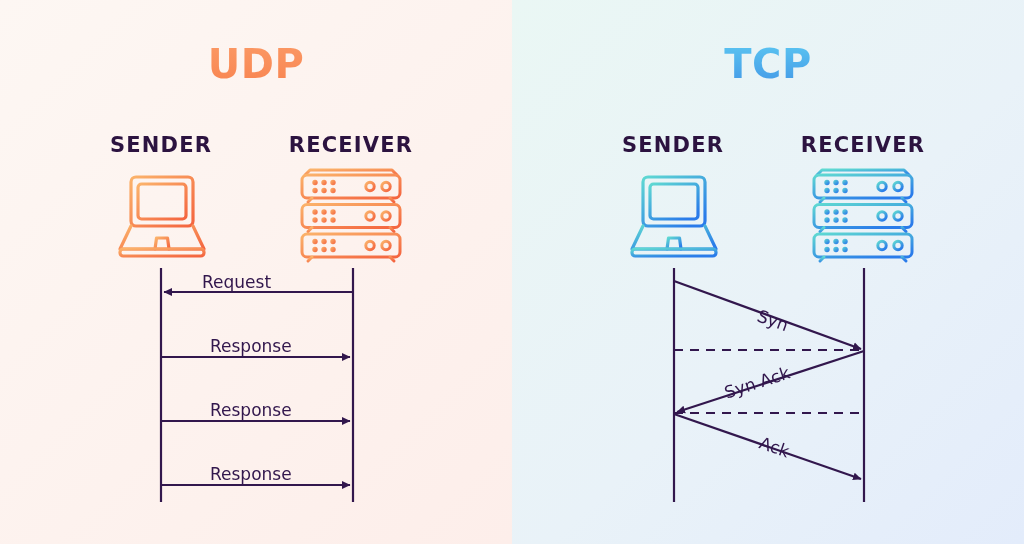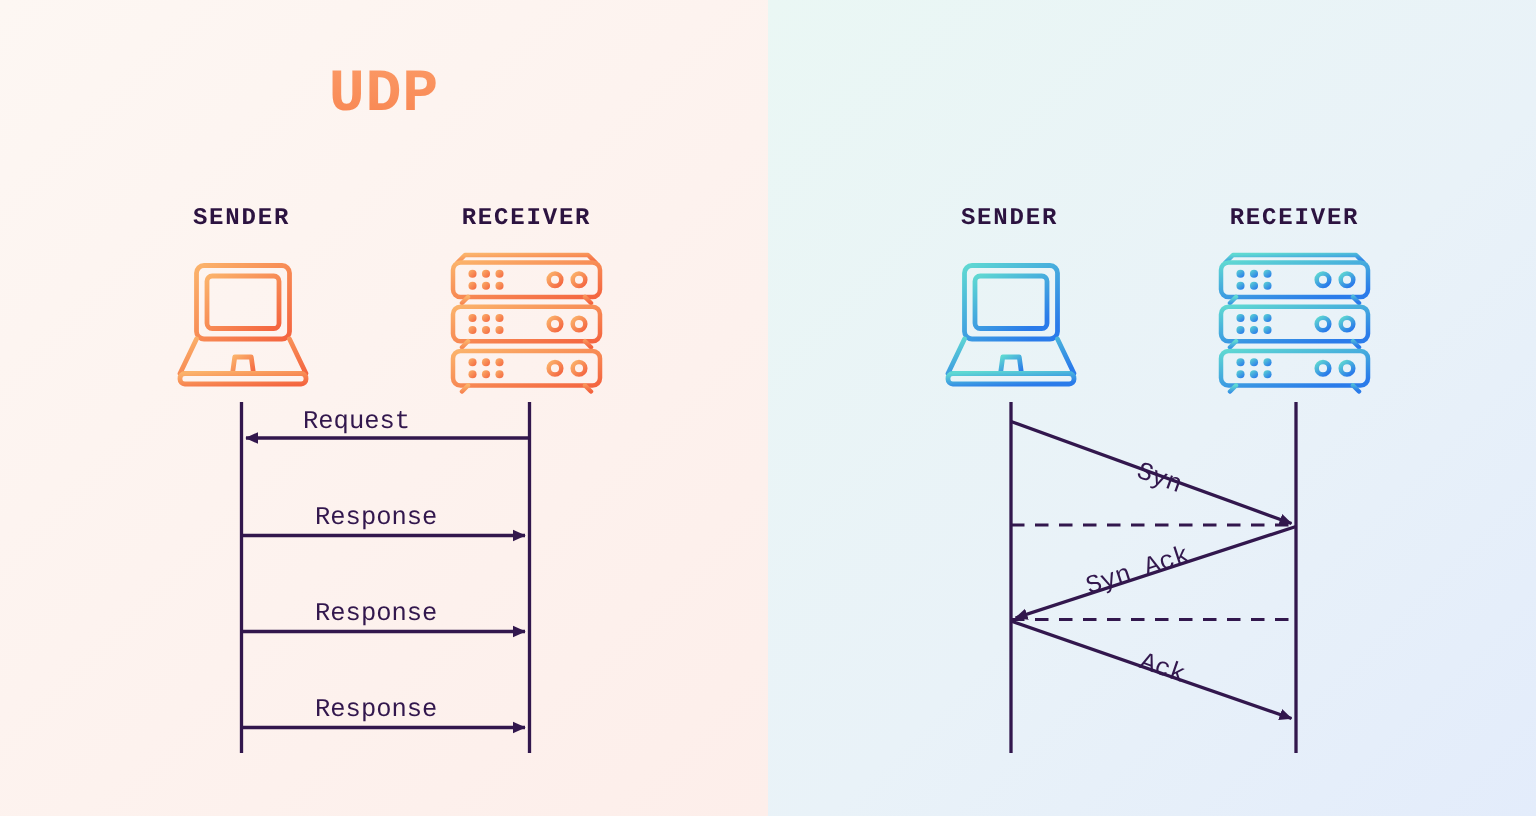--- a/index.html
+++ b/index.html
@@ -6,21 +6,20 @@
   html,body { width:1024px; height:544px; }
   body {
     font-family: "DejaVu Sans", sans-serif;
     background:#ffffff;
     overflow:hidden;
   }
   .stage {
     position:relative;
     width:1024px;
     height:461px;
-    font-family:Liberation Mono, monospace;
   }
   .panel {
     position:absolute;
     top:0;
     width:512px;
     height:544px;
   }
   .panel-udp {
     left:0;
     background:linear-gradient(135deg,#fdf7f3 0%,#fdf3ef 45%,#fdeeea 100%);
@@ -44,21 +43,21 @@
     color:transparent;
   }
   .title-udp {
     background-image:linear-gradient(180deg,#fb9a66 0%,#f8834f 100%);
   }
   .title-tcp {
     background-image:linear-gradient(180deg,#5cc8f2 0%,#4296e6 100%);
   }
   .role-label {
     position:absolute;
-    font-size:16px;
+    font-size:21px;
     font-weight:700;
     letter-spacing:1.2px;
     color:#2c1340;
     text-align:center;
     width:200px;
     line-height:18px;
   }
   .icon-box { position:absolute; }
   .diagram {
     position:absolute;
@@ -183,20 +182,21 @@
     </svg>
 
     <div class="msg-label" style="left:202px; top:272px;">Request</div>
     <div class="msg-label" style="left:210px; top:336px;">Response</div>
     <div class="msg-label" style="left:210px; top:400px;">Response</div>
     <div class="msg-label" style="left:210px; top:464px;">Response</div>
   </div>
 
   <div class="panel panel-tcp">
 
+    <div class="title title-tcp">TCP</div>
 
     <div class="role-label" style="left:61px; top:136px;">SENDER</div>
     <div class="role-label" style="left:251px; top:136px;">RECEIVER</div>
 
     <div class="icon-box" style="left:117px; top:170px;">
       <svg width="90" height="92" viewBox="0 0 90 92">
         <defs>
           <linearGradient id="tcpGradA" x1="0" y1="0" x2="0.75" y2="1">
             <stop offset="0%" stop-color="#5fd9d2"></stop>
             <stop offset="100%" stop-color="#2a7bea"></stop>

